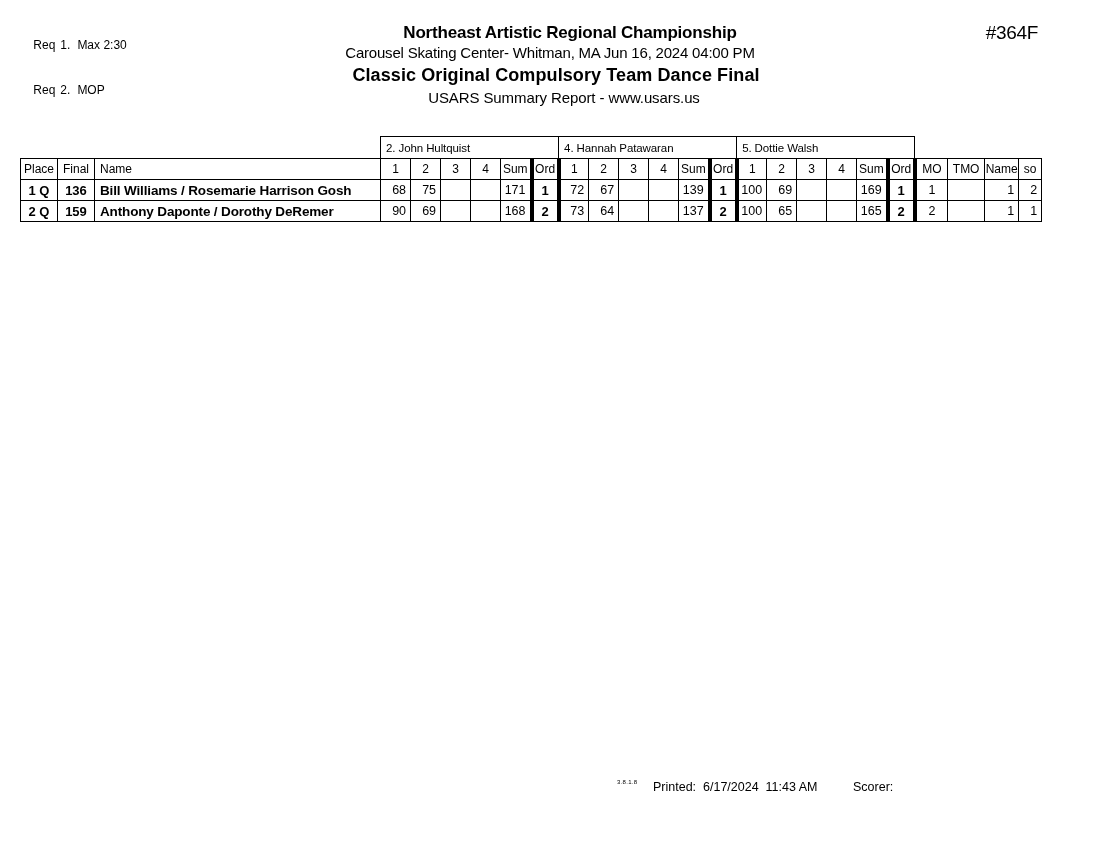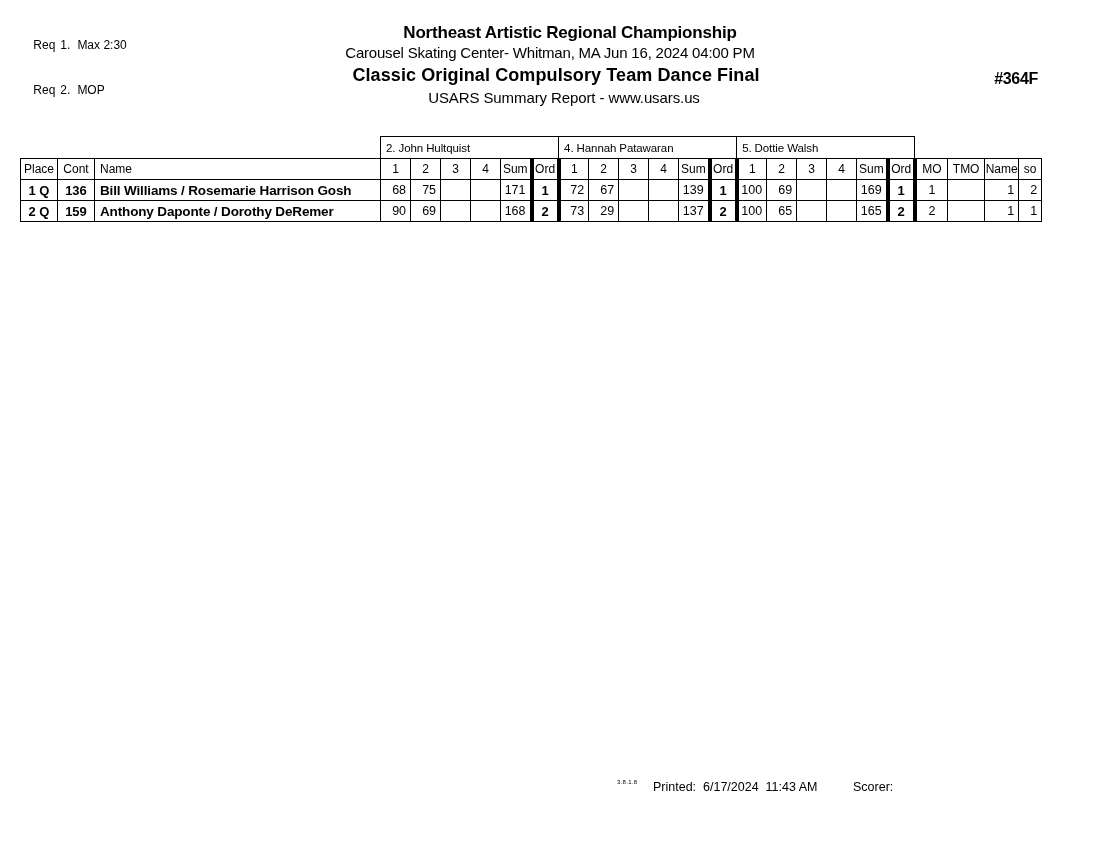--- a/index.html
+++ b/index.html
@@ -60,24 +60,23 @@
     font-size: 15px;
     line-height: 22px;
     letter-spacing: -0.1px;
     margin-left: 28px;
   }
 
   .event-number {
     position: absolute;
     right: 62px;
     top: 22px;
-    font-size: 16px;
-    font-weight: bold;
+    font-size: 19px;
+    font-weight: normal;
     letter-spacing: -0.3px;
-    margin-top: 48px;
   }
 
   
   .sheet {
     position: absolute;
     left: 20px;
     top: 136px;
     width: 1014px;
   }
   table.results {
@@ -239,21 +238,21 @@
         <tr class="judge-band">
       <td class="nb" colspan="3"></td>
       <td class="judge-name" colspan="6">2.  John Hultquist</td>
       <td class="judge-name" colspan="6">4.  Hannah Patawaran</td>
       <td class="judge-name" colspan="6">5.  Dottie Walsh</td>
       <td class="nb" colspan="4"></td>
     </tr>
 
     <tr class="col-head">
       <td>Place</td>
-      <td>Cont</td>
+      <td>Final</td>
       <td class="h-name">Name</td>
 
       <td>1</td>
       <td>2</td>
       <td>3</td>
       <td>4</td>
       <td>Sum</td>
       <td class="sep-left sep-right">Ord</td>
 
       <td>1</td>
@@ -314,21 +313,21 @@
       <td class="c-name">Anthony Daponte / Dorothy DeRemer</td>
 
       <td class="num right">90</td>
       <td class="num right">69</td>
       <td class="num right"></td>
       <td class="num right"></td>
       <td class="num right">168</td>
       <td class="ord sep-left sep-right">2</td>
 
       <td class="num right">73</td>
-      <td class="num right">29</td>
+      <td class="num right">64</td>
       <td class="num right"></td>
       <td class="num right"></td>
       <td class="num right">137</td>
       <td class="ord sep-left sep-right">2</td>
 
       <td class="num right">100</td>
       <td class="num right">65</td>
       <td class="num right"></td>
       <td class="num right"></td>
       <td class="num right">165</td>

